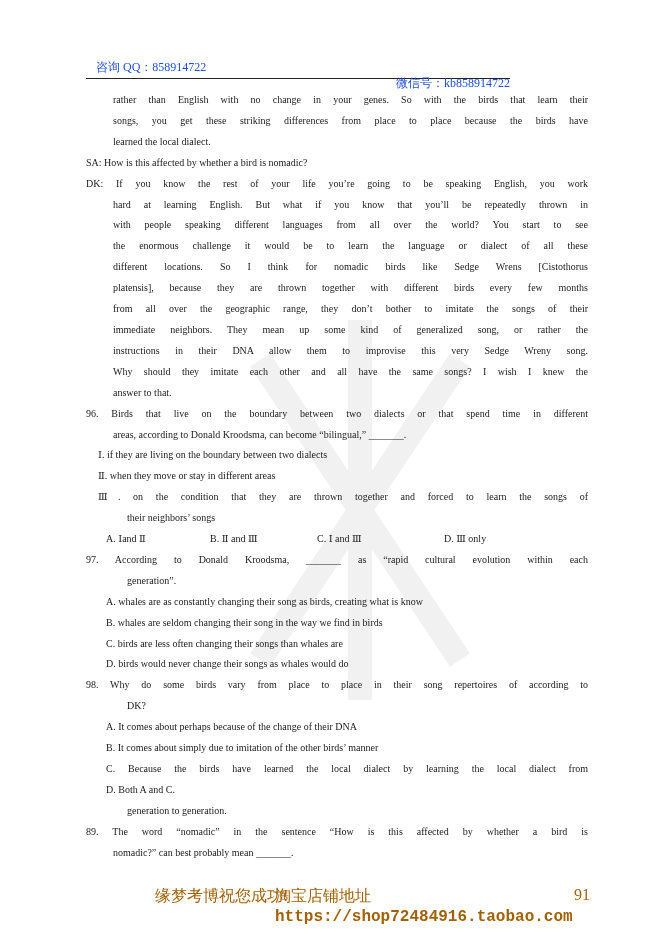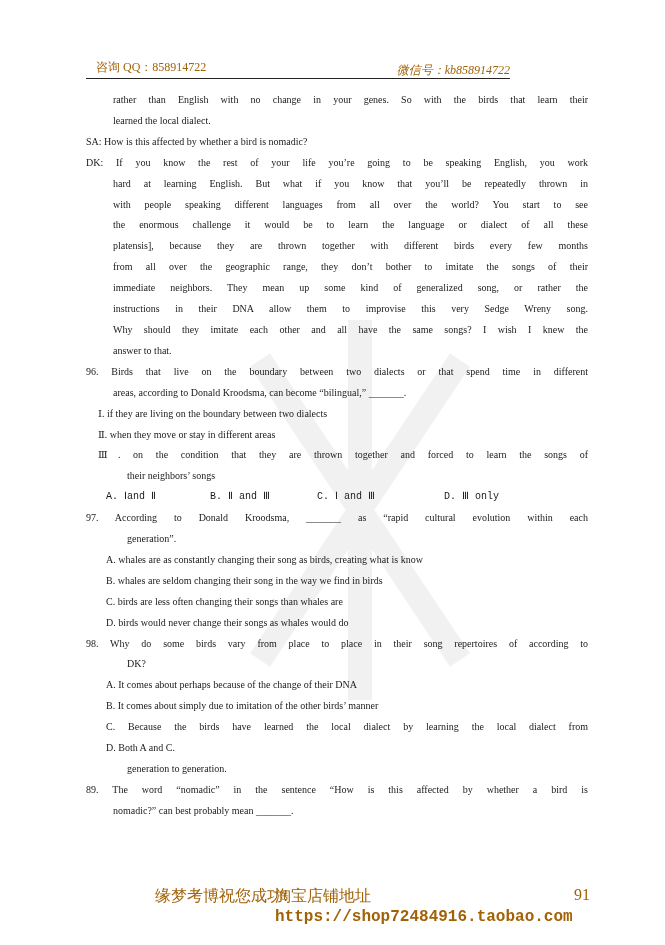--- a/index.html
+++ b/index.html
@@ -4,32 +4,32 @@
 <style>
   html, body { margin: 0; padding: 0; background: #ffffff; }
   body {
     width: 665px; height: 945px; position: relative; overflow: hidden;
     font-family: "Liberation Serif", "DejaVu Serif", serif;
     color: #1a1a1a;
   }
   .header {
     position: absolute; left: 86px; top: 56px; width: 424px;
     height: 22px; border-bottom: 1.6px solid #222;
-    font-size: 12px; color: #a16207;
+    font-size: 12px; color: #1d4ed8;
   }
   .header .left { position: absolute; left: 10px; top: 3px; }
-  .header .right { position: absolute; right: 0; top: 6px; font-style: italic; }
+  .header .right { position: absolute; right: 0; top: 19px; }
   .page { position: absolute; left: 86px; top: 90px; width: 502px; font-size: 10px; line-height: 20.9px; }
   .line { white-space: nowrap; }
   .j { text-align: justify; text-align-last: justify; white-space: normal; }
   .ind1 { padding-left: 27px; }
   .ind2 { padding-left: 41px; }
   .opt { padding-left: 20px; }
   .rom { padding-left: 12px; }
-  .opts-row { padding-left: 20px; position: relative; height: 20.9px; font-family: Liberation Mono, monospace; }
+  .opts-row { padding-left: 20px; position: relative; height: 20.9px; }
   .opts-row span { position: absolute; top: 0; }
   .footer { position: absolute; top: 886px; font-size: 16px; color: #a16207; }
   .footer b { font-family: Liberation Mono, monospace; font-weight: bold; }
   .watermark {
     position: absolute; left: 200px; top: 300px; width: 320px; height: 420px;
     opacity: 0.05; pointer-events: none;
   }
 </style>
 </head>
 <body>
@@ -38,26 +38,28 @@
   <path d="M60 60 L260 360 M260 60 L60 360 M160 20 L160 400" stroke="#000" stroke-width="24" fill="none"></path>
 </svg>
 
 <div class="header">
   <span class="left">咨询 QQ：858914722</span>
   <span class="right">微信号：kb858914722</span>
 </div>
 
 <div class="page">
   <div class="line j ind1">rather than English with no change in your genes. So with the birds that learn their</div>
+  <div class="line j ind1">songs, you get these striking differences from place to place because the birds have</div>
   <div class="line ind1">learned the local dialect.</div>
   <div class="line">SA: How is this affected by whether a bird is nomadic?</div>
   <div class="line j">DK: If you know the rest of your life you’re going to be speaking English, you work</div>
   <div class="line j ind1">hard at learning English. But what if you know that you’ll be repeatedly thrown in</div>
   <div class="line j ind1">with people speaking different languages from all over the world? You start to see</div>
   <div class="line j ind1">the enormous challenge it would be to learn the language or dialect of all these</div>
+  <div class="line j ind1">different locations. So I think for nomadic birds like Sedge Wrens [Cistothorus</div>
   <div class="line j ind1">platensis], because they are thrown together with different birds every few months</div>
   <div class="line j ind1">from all over the geographic range, they don’t bother to imitate the songs of their</div>
   <div class="line j ind1">immediate neighbors. They mean up some kind of generalized song, or rather the</div>
   <div class="line j ind1">instructions in their DNA allow them to improvise this very Sedge Wreny song.</div>
   <div class="line j ind1">Why should they imitate each other and all have the same songs? I wish I knew the</div>
   <div class="line ind1">answer to that.</div>
 
   <div>
     <div class="line j">96. Birds that live on the boundary between two dialects or that spend time in different</div>
     <div class="line ind1">areas, according to Donald Kroodsma, can become “bilingual,” _______.</div>

